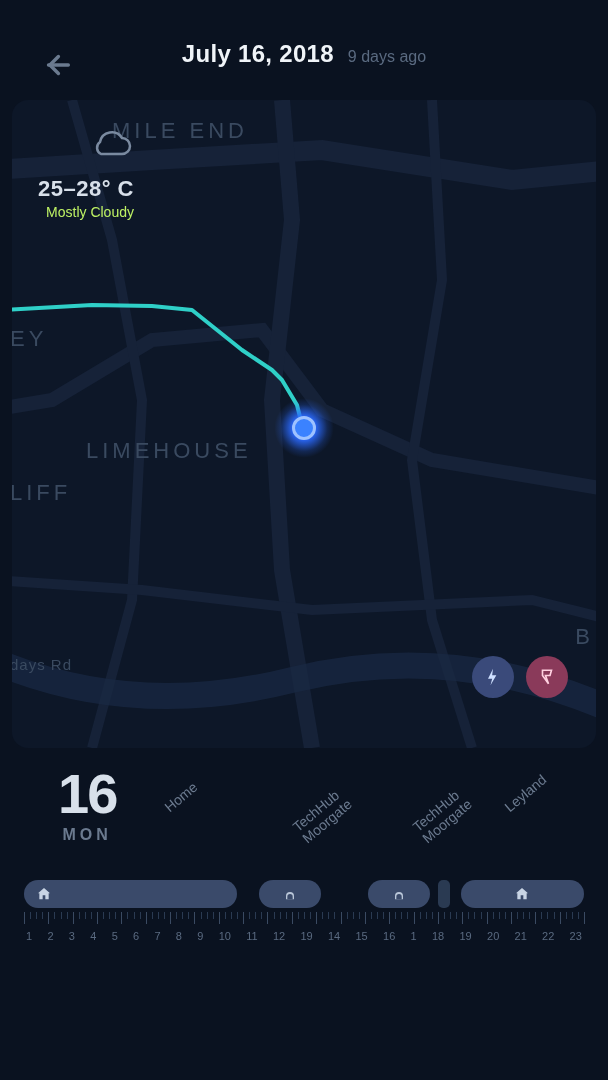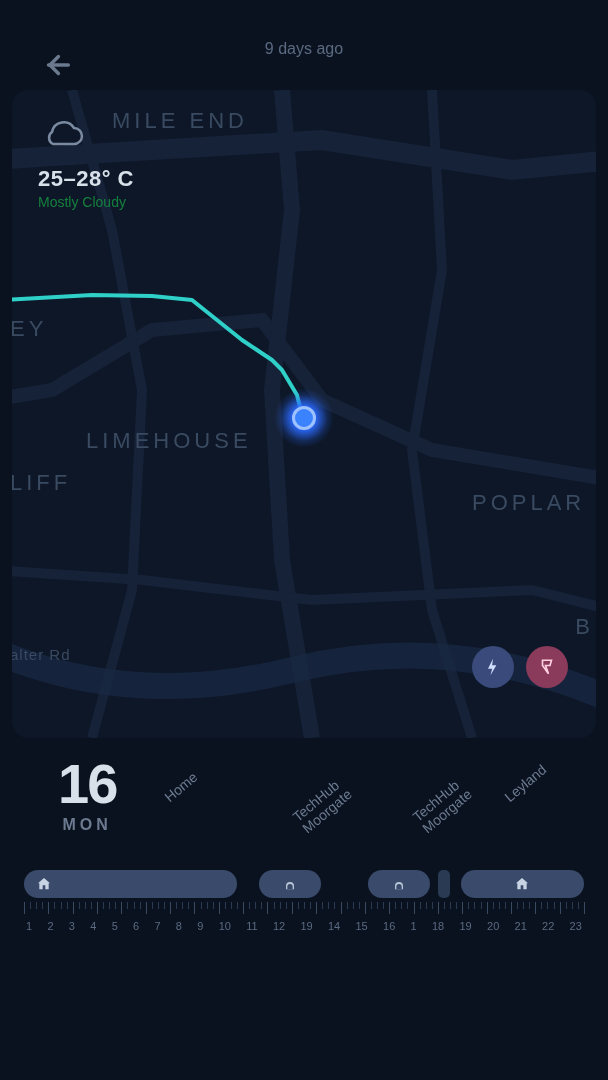--- a/index.html
+++ b/index.html
@@ -71,32 +71,33 @@
   font-weight: 500;
   color: #2e5a7a;
   line-height: 1.2;
 }
 
 
 .weather {
   position: absolute;
   top: 26px;
   left: 26px;
+  text-align: right;
 }
 .weather-icon { color: #7a8aa0; }
 .temp {
   font-size: 22px;
   font-weight: 700;
   color: #d8e0ea;
   margin-top: 10px;
   letter-spacing: 0.5px;
 }
 .cond {
   font-size: 14px;
-  color: #15803d;
+  color: #bef264;
   margin-top: 2px;
 }
 
 
 .loc-marker {
   position: absolute;
   width: 60px;
   height: 60px;
   border-radius: 50%;
   background: radial-gradient(circle, #2b6aff 25%, rgba(43,106,255,0.2) 55%, rgba(43,106,255,0) 70%);
@@ -229,45 +230,45 @@
 <body>
 
 <div class="header">
   <div class="back-btn">
     <svg width="34" height="34" viewBox="0 0 24 24" fill="none" stroke="currentColor" stroke-width="2.4" stroke-linecap="round" stroke-linejoin="round">
         <polyline points="15 18 9 12 15 6" transform="translate(-2 0)"></polyline>
         <line x1="6" y1="12" x2="20" y2="12"></line>
       </svg>
   </div>
   <div class="title-group">
+    <span class="date-title">July 16, 2018</span>
     <span class="date-ago">9 days ago</span>
   </div>
 </div>
 
 <div class="map-card">
   <svg class="map-surface" viewBox="0 0 584 648" preserveAspectRatio="none">
 
     <path d="M-20 70 L140 60 L310 50 L500 80 L600 70" stroke="#162238" stroke-width="20" fill="none"></path>
     <path d="M-20 310 L40 300 L140 240 L250 230 L310 310 L420 360 L600 390" stroke="#162238" stroke-width="14" fill="none"></path>
     <path d="M60 0 L100 140 L130 300 L120 500 L80 648" stroke="#162238" stroke-width="10" fill="none"></path>
     <path d="M270 0 L280 120 L260 300 L270 470 L300 648" stroke="#162238" stroke-width="16" fill="none"></path>
     <path d="M420 0 L430 180 L400 360 L420 520 L460 648" stroke="#162238" stroke-width="10" fill="none"></path>
     <path d="M-20 480 L130 490 L300 510 L520 500 L600 520" stroke="#162238" stroke-width="10" fill="none"></path>
     <path d="M-20 560 Q120 620 280 580 T 600 610" stroke="#1a2a45" stroke-width="26" fill="none" opacity="0.7"></path>
 
     <path d="M-10 210 L80 205 L140 206 L180 210 L230 250 L260 270 L270 280 L285 305 L290 325" stroke="#2fd0c8" stroke-width="4" fill="none" stroke-linecap="round" stroke-linejoin="round"></path>
   </svg>
 
   <div class="map-label" style="top:338px; left:74px;">LIMEHOUSE</div>
   <div class="map-label" style="top:18px; left:100px;">MILE END</div>
-  <div class="map-label" style="top:400px; left:460px;">POPLAR</div>
   <div class="map-label" style="top:226px; left:-2px;">EY</div>
   <div class="map-label" style="top:380px; left:-2px;">LIFF</div>
   <div class="map-label" style="top:524px; right:2px;">B</div>
-  <div class="map-label" style="top:556px; left:-2px; font-size:15px; letter-spacing:1px;">alter Rd</div>
+  <div class="map-label" style="top:556px; left:-2px; font-size:15px; letter-spacing:1px;">days Rd</div>
 
 
   <div class="loc-marker" style="top:298px; left:262px;"></div>
 
   <div class="weather">
     <svg class="weather-icon" width="48" height="36" viewBox="0 0 48 36">
       <path d="M36 28 a8 8 0 0 0 0 -16 a12 12 0 0 0 -22 4 a7 7 0 0 0 1 12 Z" fill="none" stroke="#7a8aa0" stroke-width="2.5"></path>
     </svg>
     <div class="temp">25–28° C</div>
     <div class="cond">Mostly Cloudy</div>

